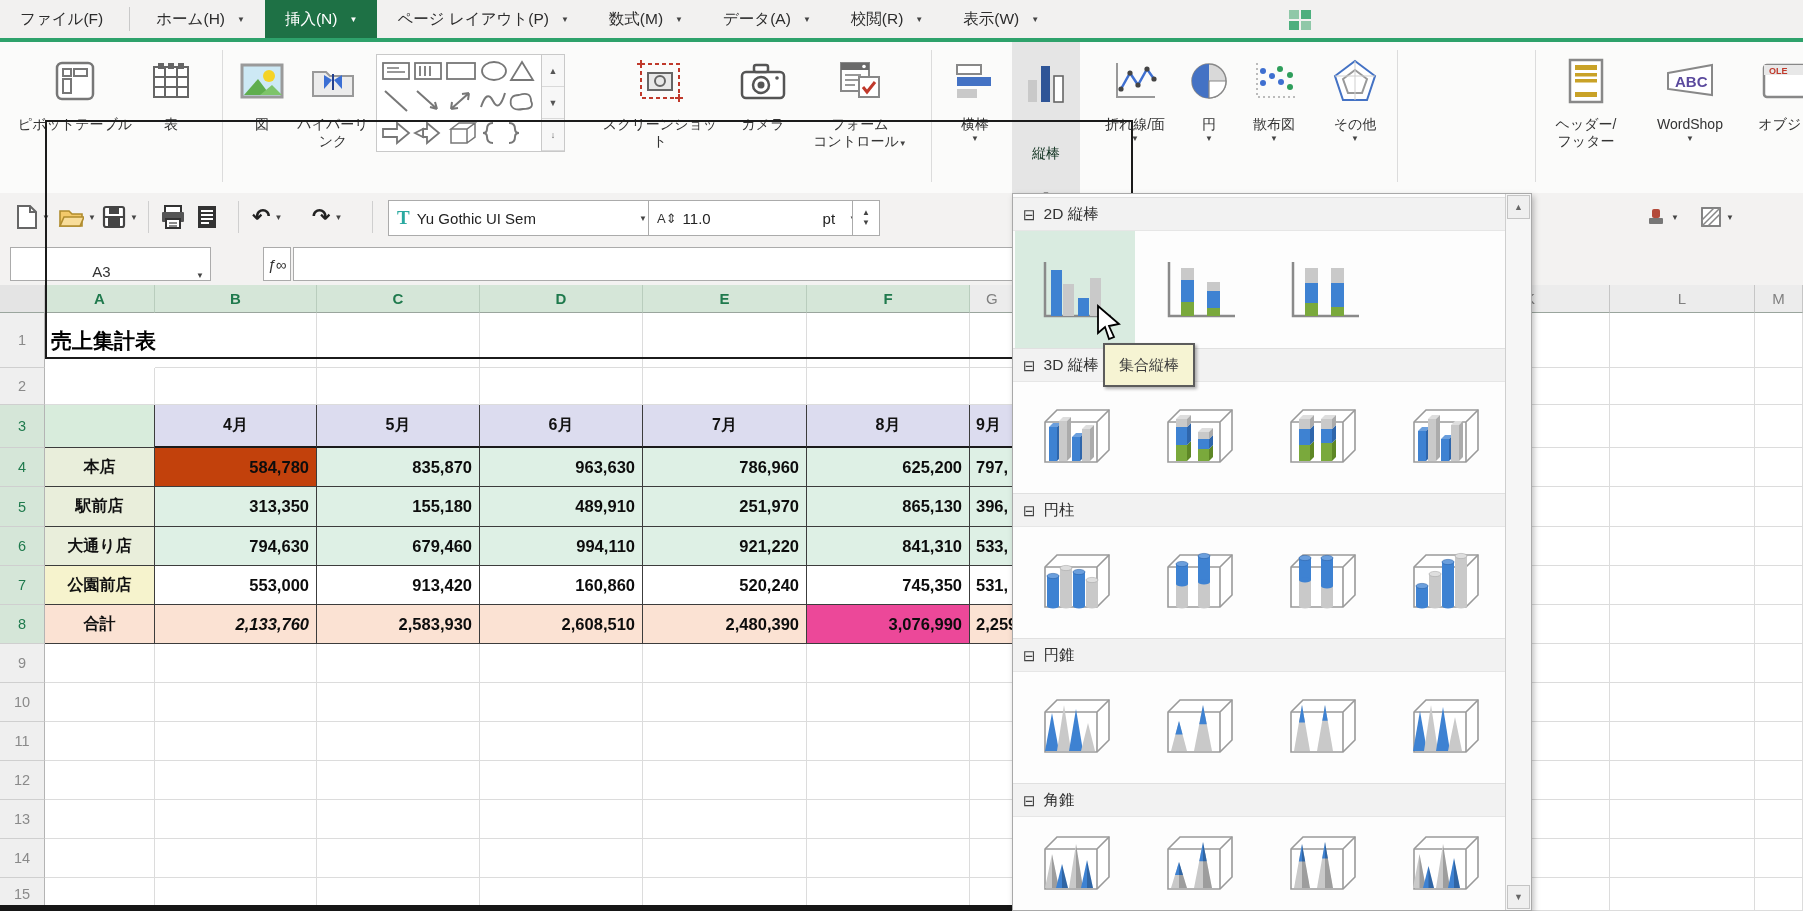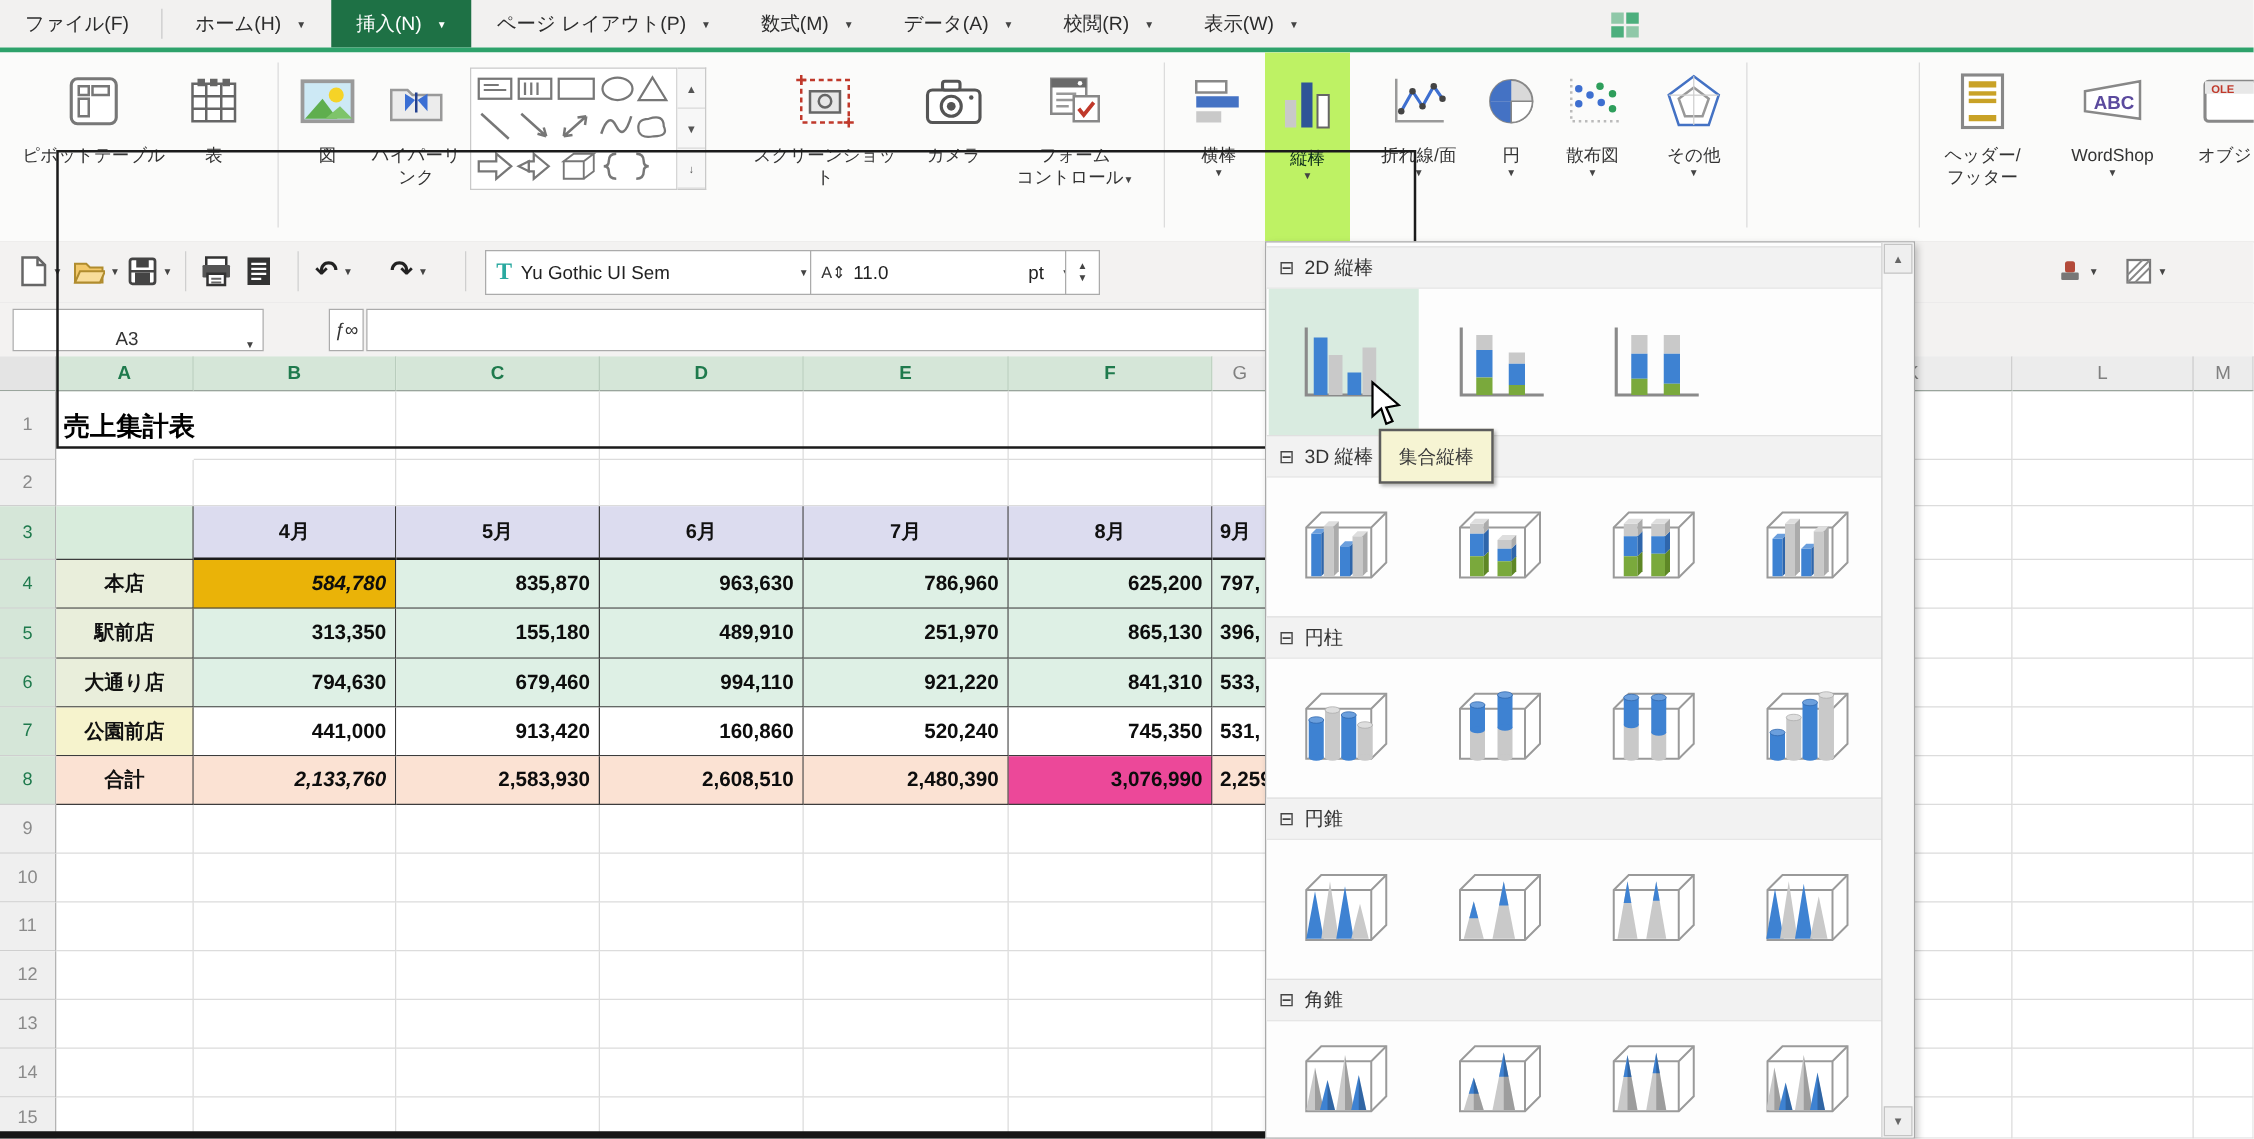--- a/index.html
+++ b/index.html
@@ -15,21 +15,21 @@
   .menu-sep{width:1px;height:24px;background:#c9c9c9;margin:0 6px;}
   
   #greenline{left:0;top:38px;width:1803px;height:4px;background:#2ea26b;}
   #ribbon{left:0;top:42px;width:1803px;height:151px;background:#fbfbfa;border-bottom:1px solid #d4d4d4;}
   .rsep{position:absolute;top:8px;width:1px;height:132px;background:#dcdcdc;}
   .rbtn{position:absolute;top:4px;display:flex;flex-direction:column;align-items:center;}
   .ricon{height:70px;display:flex;align-items:center;justify-content:center;}
   .rlabel{font-size:14px;color:#333;text-align:center;line-height:1.2;}
   .rlabel .caret{font-size:8px;color:#444;}
   .rbtn .under-caret{font-size:8px;color:#444;margin-top:1px;}
-  .rbtn.selgreen{background:#bef264;top:0;height:151px;padding-top:6px;}
+  .rbtn.selgreen{background:#e5e5e5;top:0;height:151px;padding-top:6px;gap:27px;}
   .rbtn.selgreen .rlabel{color:#0c2e1c;}
   .gallery{border:1px solid #c9c9c9;background:#fff;}
   .spincol{display:flex;flex-direction:column;border:1px solid #c9c9c9;border-left:none;background:#f7f7f7;}
   .spincol div{width:22px;flex:1;display:flex;align-items:center;justify-content:center;font-size:9px;color:#555;border-bottom:1px solid #d9d9d9;}
   
   #toolbar{left:0;top:193px;width:1803px;height:49px;background:#f3f2f1;border-bottom:1px solid #d8d8d8;}
   .tbtn{position:absolute;top:6px;height:36px;display:flex;align-items:center;justify-content:center;}
   .tcaret{font-size:8px;color:#444;margin-left:4px;}
   .tsep{position:absolute;top:8px;width:1px;height:32px;background:#cfcfcf;}
   .tbox{position:absolute;top:7px;height:34px;background:#fff;border:1px solid #ababab;display:flex;align-items:center;font-size:15px;color:#222;}
@@ -508,21 +508,21 @@
     <div class="cell mon" style="left: 807px; top: 120px; width: 163px; height: 43px; background: rgb(220, 220, 239);">8月</div>
     <div class="cell mon gcut" style="left: 970px; top: 120px; width: 163px; height: 43px; background: rgb(220, 220, 239);">9月</div>
     <div class="cell" style="left: 1133px; top: 120px; width: 106px; height: 43px;"></div>
     <div class="cell" style="left: 1239px; top: 120px; width: 106px; height: 43px;"></div>
     <div class="cell" style="left: 1345px; top: 120px; width: 106px; height: 43px;"></div>
     <div class="cell" style="left: 1451px; top: 120px; width: 159px; height: 43px;"></div>
     <div class="cell" style="left: 1610px; top: 120px; width: 145px; height: 43px;"></div>
     <div class="cell" style="left: 1755px; top: 120px; width: 48px; height: 43px;"></div>
     <div class="rh sel" style="top: 163px; height: 39px;">4</div>
     <div class="cell lab" style="left: 45px; top: 163px; width: 110px; height: 39px; background: rgb(233, 238, 219);">本店</div>
-    <div class="cell num" style="left: 155px; top: 163px; width: 162px; height: 39px; background: #eab308; font-style: italic;">584,780</div>
+    <div class="cell num" style="left: 155px; top: 163px; width: 162px; height: 39px; background: #c2410c;">584,780</div>
     <div class="cell num" style="left: 317px; top: 163px; width: 163px; height: 39px; background: rgb(222, 240, 229);">835,870</div>
     <div class="cell num" style="left: 480px; top: 163px; width: 163px; height: 39px; background: rgb(222, 240, 229);">963,630</div>
     <div class="cell num" style="left: 643px; top: 163px; width: 164px; height: 39px; background: rgb(222, 240, 229);">786,960</div>
     <div class="cell num" style="left: 807px; top: 163px; width: 163px; height: 39px; background: rgb(222, 240, 229);">625,200</div>
     <div class="cell num gcut" style="left: 970px; top: 163px; width: 163px; height: 39px; background: rgb(222, 240, 229);">797,</div>
     <div class="cell" style="left: 1133px; top: 163px; width: 106px; height: 39px;"></div>
     <div class="cell" style="left: 1239px; top: 163px; width: 106px; height: 39px;"></div>
     <div class="cell" style="left: 1345px; top: 163px; width: 106px; height: 39px;"></div>
     <div class="cell" style="left: 1451px; top: 163px; width: 159px; height: 39px;"></div>
     <div class="cell" style="left: 1610px; top: 163px; width: 145px; height: 39px;"></div>
@@ -550,21 +550,21 @@
     <div class="cell num" style="left: 807px; top: 242px; width: 163px; height: 39px; background: rgb(222, 240, 229);">841,310</div>
     <div class="cell num gcut" style="left: 970px; top: 242px; width: 163px; height: 39px; background: rgb(222, 240, 229);">533,</div>
     <div class="cell" style="left: 1133px; top: 242px; width: 106px; height: 39px;"></div>
     <div class="cell" style="left: 1239px; top: 242px; width: 106px; height: 39px;"></div>
     <div class="cell" style="left: 1345px; top: 242px; width: 106px; height: 39px;"></div>
     <div class="cell" style="left: 1451px; top: 242px; width: 159px; height: 39px;"></div>
     <div class="cell" style="left: 1610px; top: 242px; width: 145px; height: 39px;"></div>
     <div class="cell" style="left: 1755px; top: 242px; width: 48px; height: 39px;"></div>
     <div class="rh sel" style="top: 281px; height: 39px;">7</div>
     <div class="cell lab" style="left: 45px; top: 281px; width: 110px; height: 39px; background: rgb(246, 243, 205);">公園前店</div>
-    <div class="cell num" style="left: 155px; top: 281px; width: 162px; height: 39px; background: rgb(255, 255, 255);">441,000</div>
+    <div class="cell num" style="left: 155px; top: 281px; width: 162px; height: 39px; background: rgb(255, 255, 255);">553,000</div>
     <div class="cell num" style="left: 317px; top: 281px; width: 163px; height: 39px; background: rgb(255, 255, 255);">913,420</div>
     <div class="cell num" style="left: 480px; top: 281px; width: 163px; height: 39px; background: rgb(255, 255, 255);">160,860</div>
     <div class="cell num" style="left: 643px; top: 281px; width: 164px; height: 39px; background: rgb(255, 255, 255);">520,240</div>
     <div class="cell num" style="left: 807px; top: 281px; width: 163px; height: 39px; background: rgb(255, 255, 255);">745,350</div>
     <div class="cell num gcut" style="left: 970px; top: 281px; width: 163px; height: 39px; background: rgb(255, 255, 255);">531,</div>
     <div class="cell" style="left: 1133px; top: 281px; width: 106px; height: 39px;"></div>
     <div class="cell" style="left: 1239px; top: 281px; width: 106px; height: 39px;"></div>
     <div class="cell" style="left: 1345px; top: 281px; width: 106px; height: 39px;"></div>
     <div class="cell" style="left: 1451px; top: 281px; width: 159px; height: 39px;"></div>
     <div class="cell" style="left: 1610px; top: 281px; width: 145px; height: 39px;"></div>

